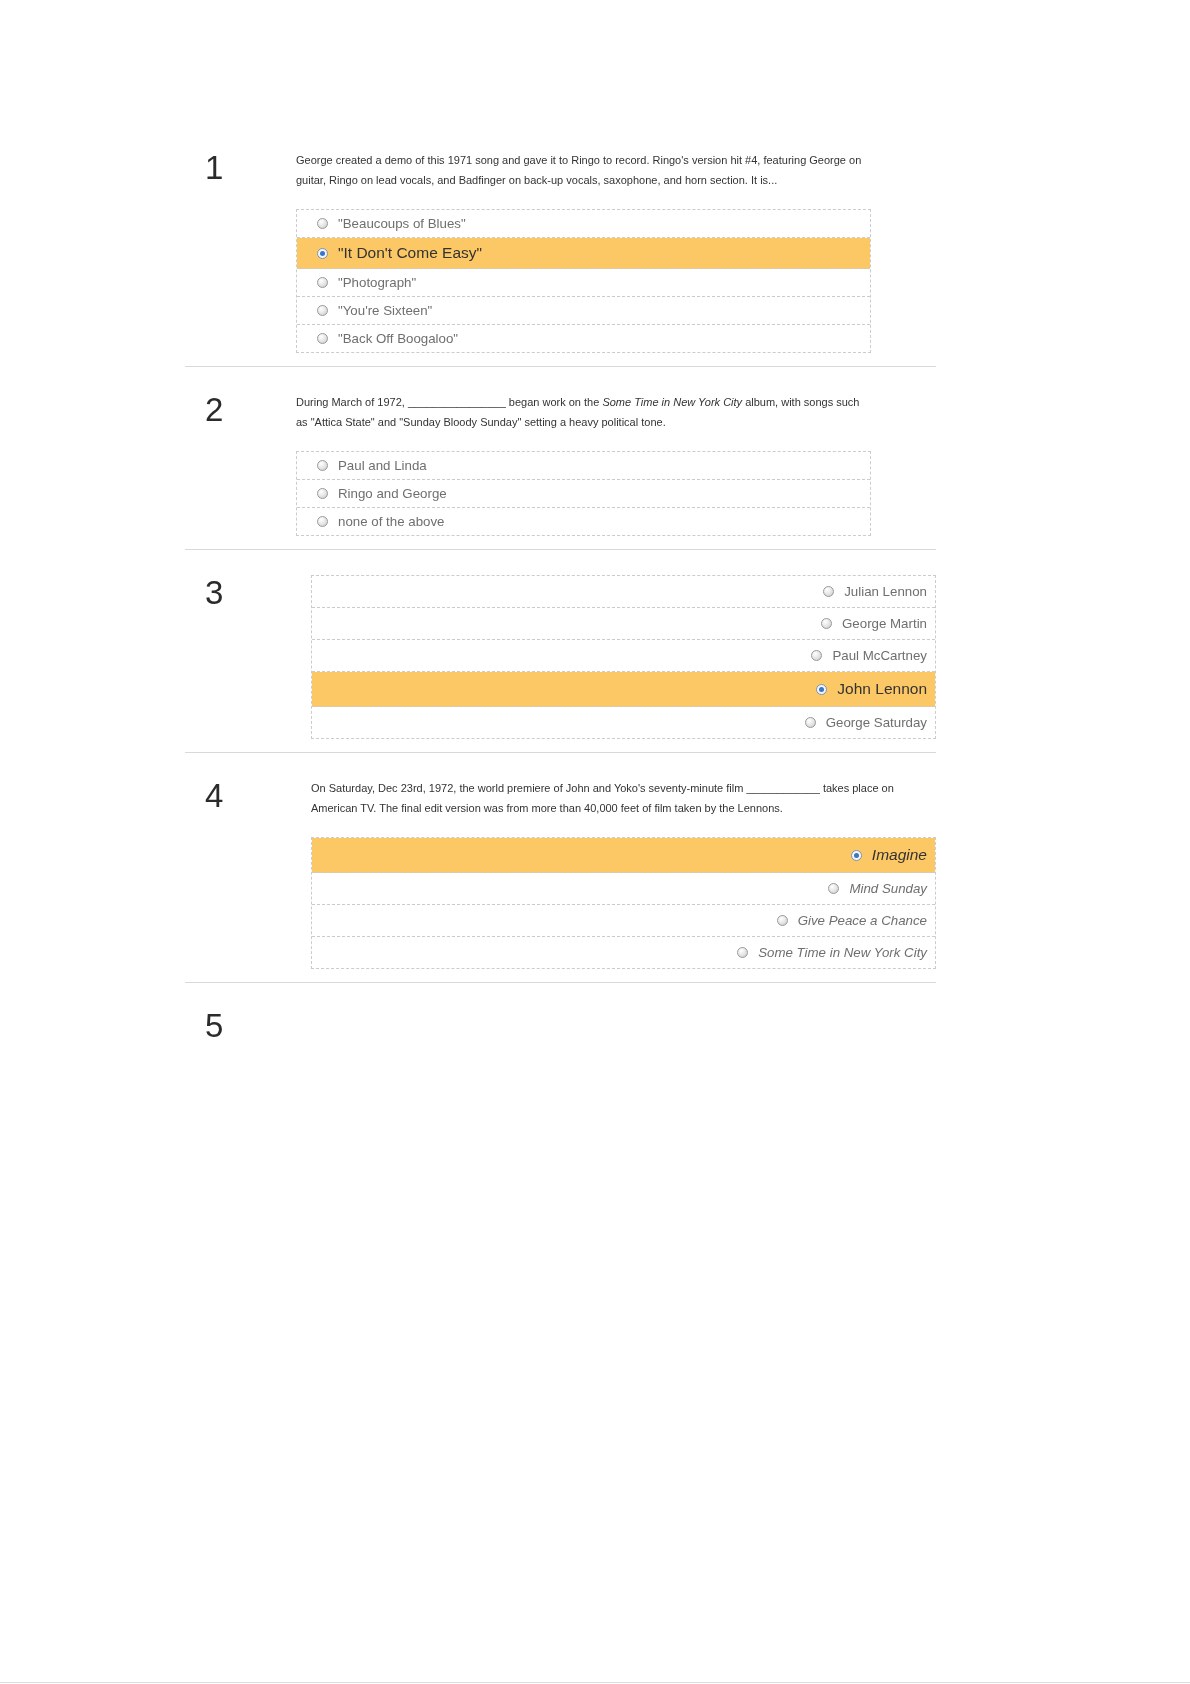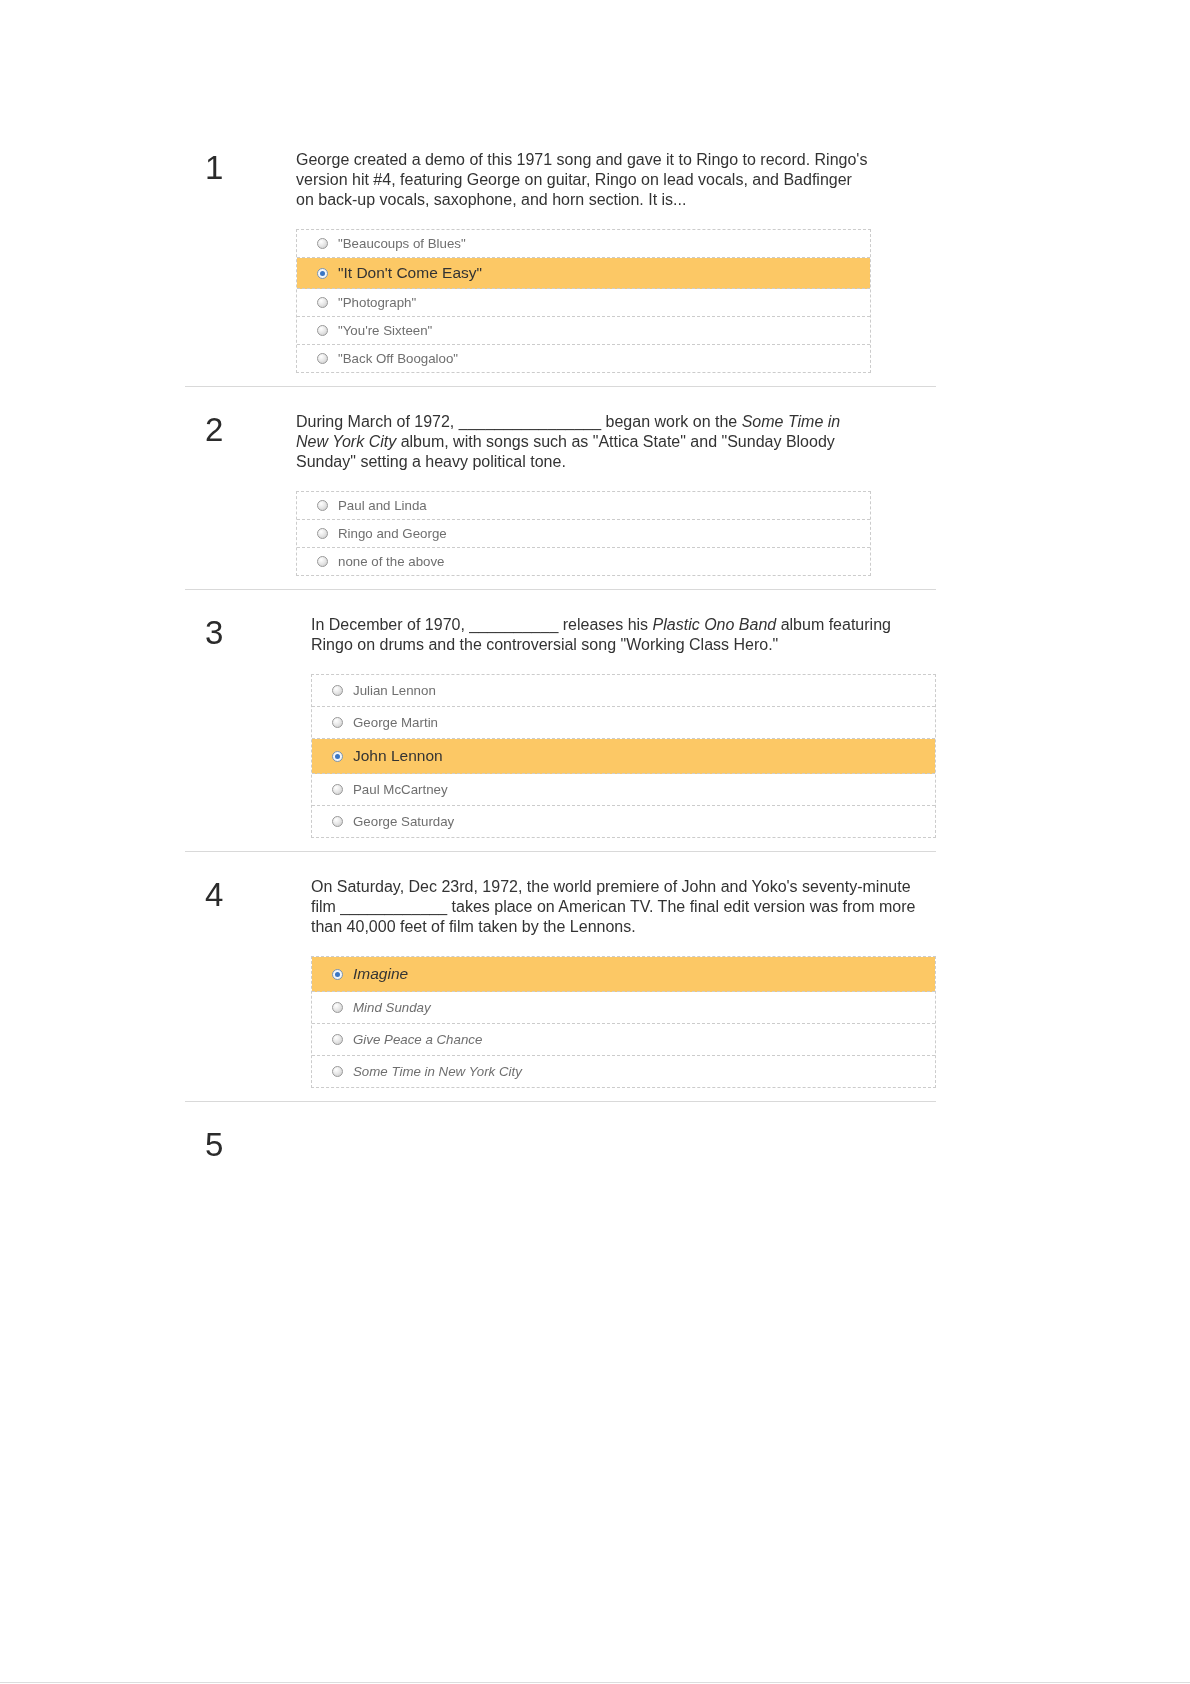--- a/index.html
+++ b/index.html
@@ -8,27 +8,27 @@
 
   .q { display:flex; padding:25px 0 13px 205px; }
   .q.first { padding-top:0; }
 
   .qnum { flex:0 0 91px; font-size:33px; line-height:36px; color:#2b2b2b; }
   .qb .qnum { flex-basis:106px; }
 
   .qbody { width:575px; }
   .qb .qbody { width:625px; }
 
-  .qtext { font-size:16px; line-height:20px; color:#333333; margin-bottom:19px; }
+  .qtext { font-size:11px; line-height:20px; color:#333333; margin-bottom:19px; }
   .it { font-style:italic; }
 
   .opts { border:1px dashed #cccccc; }
   .opt { display:flex; align-items:center; padding:6px 8px 6px 20px; border-bottom:1px dashed #cccccc; cursor:pointer; }
   .opt:last-child { border-bottom:none; }
-  .qb .opt { padding-top:8px; padding-bottom:8px; }
+  .qb .opt { padding-top:8px; padding-bottom:8px;justify-content:flex-end; }
   .opt.sel { background:#fcc865; }
 
   .olabel { font-size:13.3px; color:#6f6f6f; }
   .opt.sel .olabel { font-size:15.5px; color:#333333; }
   .itopts .olabel { font-style:italic; }
 
   .radio { position:relative; width:11px; height:11px; flex:0 0 11px; margin-right:10px;
            border:1px solid #999999; border-radius:50%; box-sizing:border-box;
            background:radial-gradient(circle at 35% 30%, #ffffff 0%, #e9e9e9 45%, #c7c7c7 100%); }
   .radio.on { border-color:#7d94ad; background:#f2f6fa; }
@@ -91,37 +91,36 @@
           <span class="olabel">none of the above</span>
         </div>
       </div>
     </div>
   </div>
   <hr class="sep">
 
   <div class="q qb">
     <div class="qnum">3</div>
     <div class="qbody">
-      <div class="qtext"><span>In December of 1970, __________ releases his </span><span class="it">Plastic Ono Band</span><span> album featuring Ringo on drums and the controversial song "Working Class Hero."</span></div>
       <div class="opts">
         <div class="opt">
           <span class="radio"></span>
           <span class="olabel">Julian Lennon</span>
         </div>
         <div class="opt">
           <span class="radio"></span>
           <span class="olabel">George Martin</span>
         </div>
+        <div class="opt">
+          <span class="radio"></span>
+          <span class="olabel">Paul McCartney</span>
+        </div>
         <div class="opt sel">
           <span class="radio on"></span>
           <span class="olabel">John Lennon</span>
-        </div>
-        <div class="opt">
-          <span class="radio"></span>
-          <span class="olabel">Paul McCartney</span>
         </div>
         <div class="opt">
           <span class="radio"></span>
           <span class="olabel">George Saturday</span>
         </div>
       </div>
     </div>
   </div>
   <hr class="sep">
 

